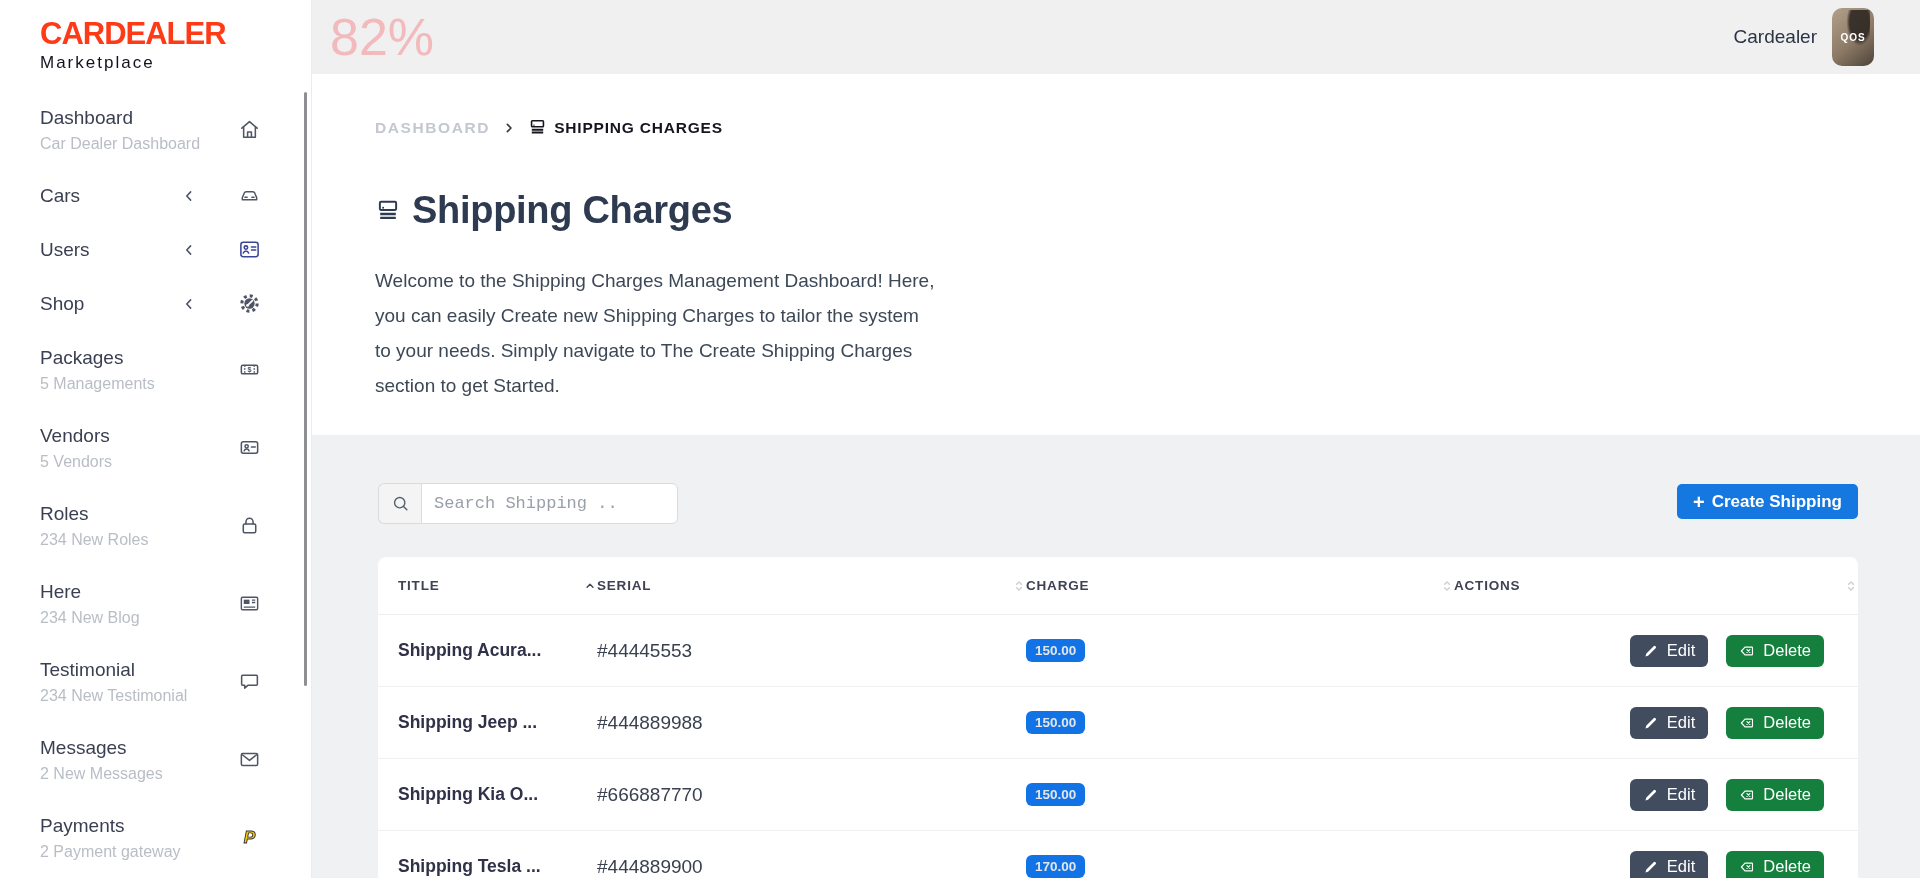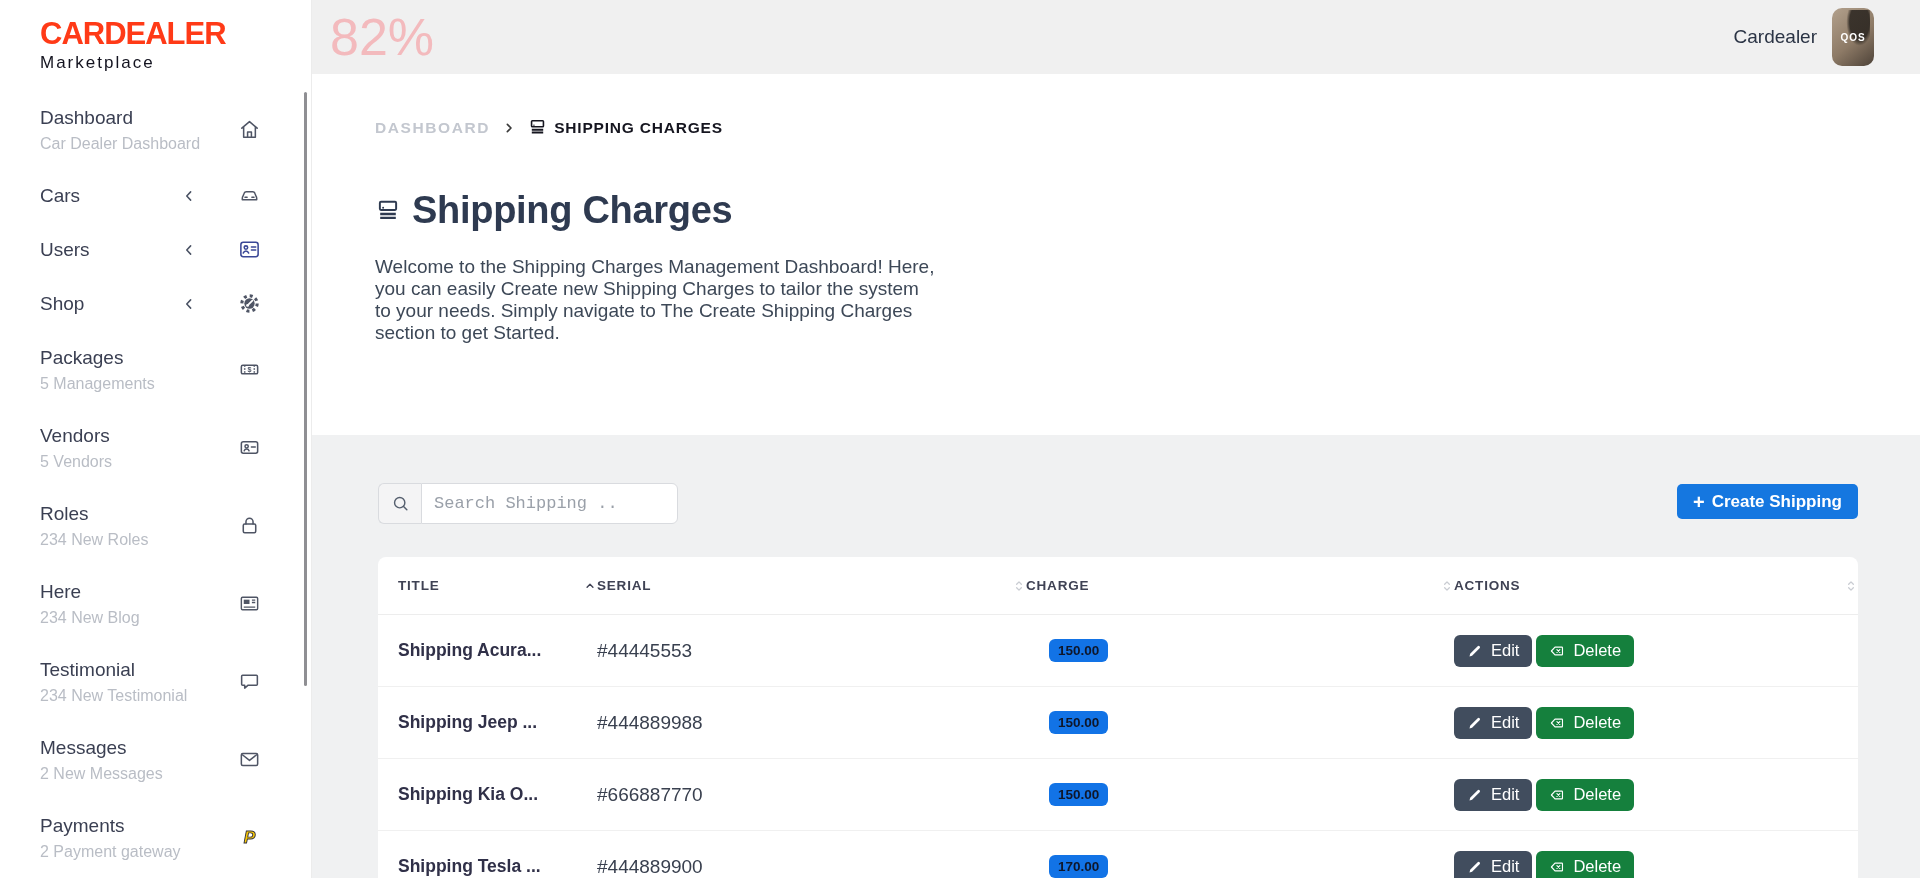--- a/index.html
+++ b/index.html
@@ -42,21 +42,21 @@
   .crumb-root { font-size:15.5px; font-weight:600; letter-spacing:1.6px; color:#c3c7cf; cursor:pointer; }
   .crumb-sep { width:16px; height:16px; color:#3a3a3a; }
   .crumb-current { display:flex; align-items:center; gap:7px; font-size:15.5px; font-weight:600; letter-spacing:0.8px; color:#15151f; }
   .crumb-icon { width:19px; height:19px; color:#15151f; }
   .crumb-icon svg, .crumb-sep svg { width:100%; height:100%; display:block; }
 
   .page-heading { display:flex; align-items:center; gap:11px; margin-top:52px; }
   .page-heading-icon { width:26px; height:26px; color:#2e3a50; }
   .page-heading-icon svg { width:100%; height:100%; display:block; }
   .page-title { font-size:38px; font-weight:600; color:#2e3a50; letter-spacing:-0.3px; }
-  .page-desc { margin-top:24px; width:565px; font-size:19px; line-height:22px; color:#3d4857; }
+  .page-desc { margin-top:31px; width:565px; font-size:19px; line-height:35px; color:#3d4857; }
 
   .workarea { flex:1; background:#f0f1f2; padding:48px 62px 0 66px; }
   .toolbar { display:flex; align-items:flex-start; justify-content:space-between; }
   .search-group { display:flex; width:300px; height:41px; }
   .search-addon { width:43px; background:#f4f4f5; border:1px solid #d9dbdf; border-right:none;
                   border-radius:6px 0 0 6px; display:flex; align-items:center; justify-content:center; }
   .search-addon svg { width:19px; height:19px; color:#555f6e; }
   .search-input { flex:1; border:1px solid #d9dbdf; border-radius:0 6px 6px 0; background:#fff;
                   padding:0 12px; font-size:17px; color:#3c4254; outline:none; font-family:Liberation Mono, monospace; }
   .search-input::placeholder { color:#9aa0a9; }
@@ -74,23 +74,23 @@
   .sort-icon svg { width:100%; height:100%; display:block; }
   .col-title  { width:199px; }
   .col-serial { width:429px; }
   .col-charge { width:428px; }
   .col-actions{ flex:1; }
 
   .trow { display:flex; align-items:center; height:72px; border-bottom:1px solid #f0f0f0; padding-left:20px; }
   .cell { display:flex; align-items:center; }
   .cell-title { font-size:17.5px; font-weight:700; color:#303048; }
   .cell-serial { font-size:19px; color:#39404f; }
-  .charge-badge { display:inline-block; background:#1273e6; color:#0f172a; font-size:13.5px; font-weight:700;
-                  padding:4px 9px; border-radius:6px; line-height:15px;margin-left:23px; }
-  .cell-actions { padding-right:25px; gap:4px; }
+  .charge-badge { display:inline-block; background:#1273e6; color:#e5e5e5; font-size:13.5px; font-weight:700;
+                  padding:4px 9px; border-radius:6px; line-height:15px; }
+  .cell-actions { justify-content:flex-end; padding-right:34px; gap:18px; }
   .btn { height:32px; border:none; border-radius:6px; color:#fff; font-size:16.5px; font-weight:500;
          display:flex; align-items:center; gap:8px; padding:0 13px; cursor:pointer; font-family:"Liberation Sans", sans-serif; }
   .btn svg { width:16px; height:16px; display:block; }
   .btn-edit { background:#414d5e; }
   .btn-delete { background:#15803d; }
 </style>
 </head>
 <body>
 
 <div class="app">

